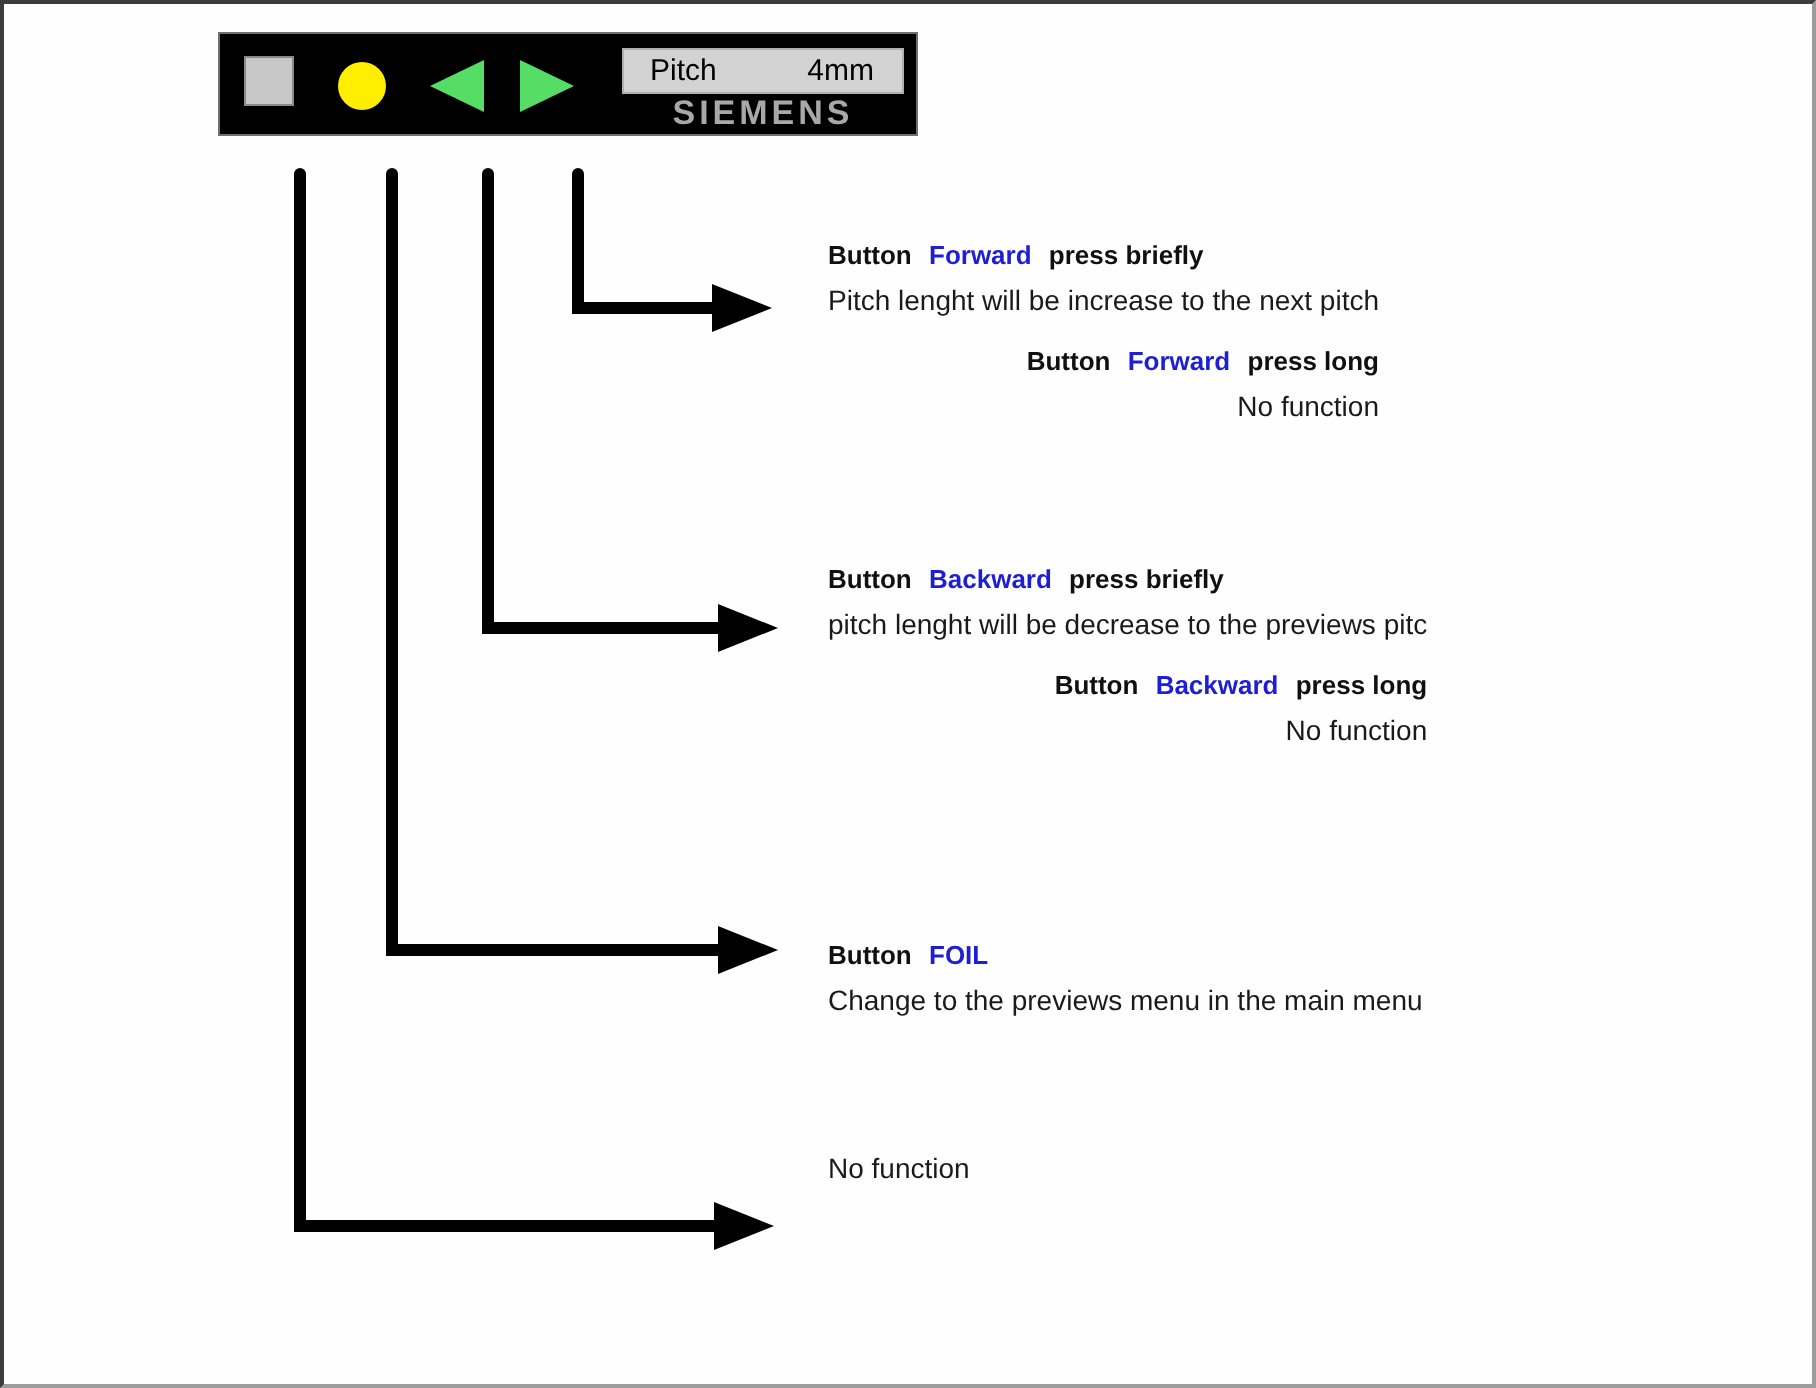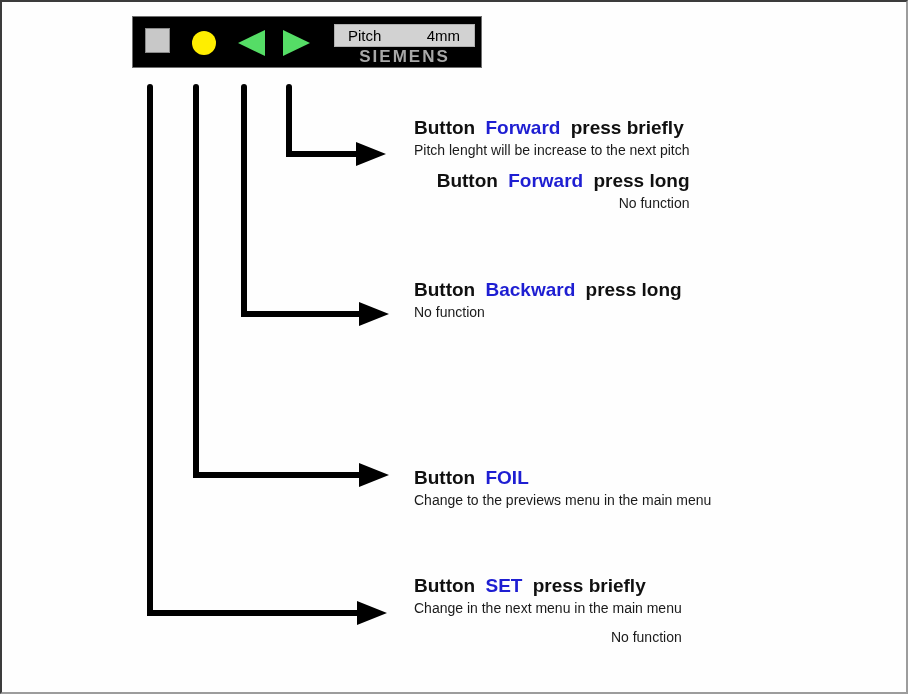--- a/index.html
+++ b/index.html
@@ -5,21 +5,21 @@
   html,body{margin:0;padding:0;background:#fff;}
   body{font-family:"Liberation Sans","DejaVu Sans",sans-serif;}
   #frame{
     position:relative;width:908px;height:694px;box-sizing:border-box;
     background:#fefefe;overflow:hidden;
     border-top:2px solid #3c3c3c;border-left:2px solid #3c3c3c;
     border-right:2px solid #9c9c9c;border-bottom:2px solid #9c9c9c;
   }
   
   .panel{
-    position:absolute;left:130px;top:14px;width:350px;height:52px;
+    position:absolute;left:107px;top:14px;width:350px;height:52px;
     background:#000;border:1px solid #6f6f6f;box-sizing:border-box;
   }
   .btn-square{
     position:absolute;left:12px;top:11px;width:23px;height:23px;
     background:#c8c8c8;border:1px solid #8a8a8a;
   }
   .btn-circle{
     position:absolute;left:59px;top:14px;width:24px;height:24px;
     border-radius:50%;background:#ffee00;
   }
@@ -48,21 +48,21 @@
   .vline{position:absolute;width:6px;background:#000;border-radius:3px;}
   .hline{position:absolute;height:6px;background:#000;}
   .ahead{
     position:absolute;width:0;height:0;
     border-top:12px solid transparent;border-bottom:12px solid transparent;
     border-left:30px solid #000;
   }
   
   .callout{position:absolute;left:412px;white-space:nowrap;}
   .pair + .pair{margin-top:8px;text-align:right;}
-  .title{font-size:19px;font-weight:bold;line-height:24px;color:#101010;}
+  .title{font-size:13px;font-weight:bold;line-height:24px;color:#101010;}
   .title .seg + .seg{margin-left:5px;}
   .kw{color:#1e1ed2;}
   .desc{font-size:14px;line-height:21px;color:#1a1a1a;}
 </style>
 </head>
 <body>
 
 <div id="frame">
 
   <div class="panel">
@@ -110,43 +110,43 @@
       </div>
       <div class="desc">No function</div>
     </div>
   </div>
 
   <div class="callout" style="top:276px;">
     <div class="pair">
       <div class="title">
         <span class="seg">Button</span>
         <span class="seg kw">Backward</span>
+        <span class="seg">press briefly</span>
+      </div>
+      <div class="desc">pitch lenght will be decrease to the previews pitc</div>
+    </div>
+    <div class="pair">
+      <div class="title">
+        <span class="seg">Button</span>
+        <span class="seg kw">Backward</span>
         <span class="seg">press long</span>
       </div>
       <div class="desc">No function</div>
     </div>
   </div>
 
   <div class="callout" style="top:464px;">
     <div class="pair">
       <div class="title">
         <span class="seg">Button</span>
         <span class="seg kw">FOIL</span>
       </div>
       <div class="desc">Change to the previews menu in the main menu</div>
     </div>
   </div>
 
   <div class="callout" style="top:572px;">
     <div class="pair">
-      <div class="title">
-        <span class="seg">Button</span>
-        <span class="seg kw">SET</span>
-        <span class="seg">press briefly</span>
-      </div>
-      <div class="desc">Change in the next menu in the main menu</div>
-    </div>
-    <div class="pair">
       <div class="desc">No function</div>
     </div>
   </div>
 
 </div>
 
 </body></html>

